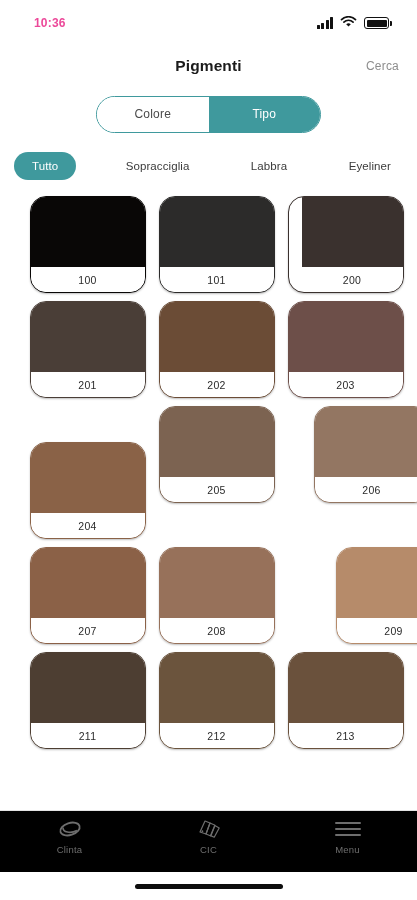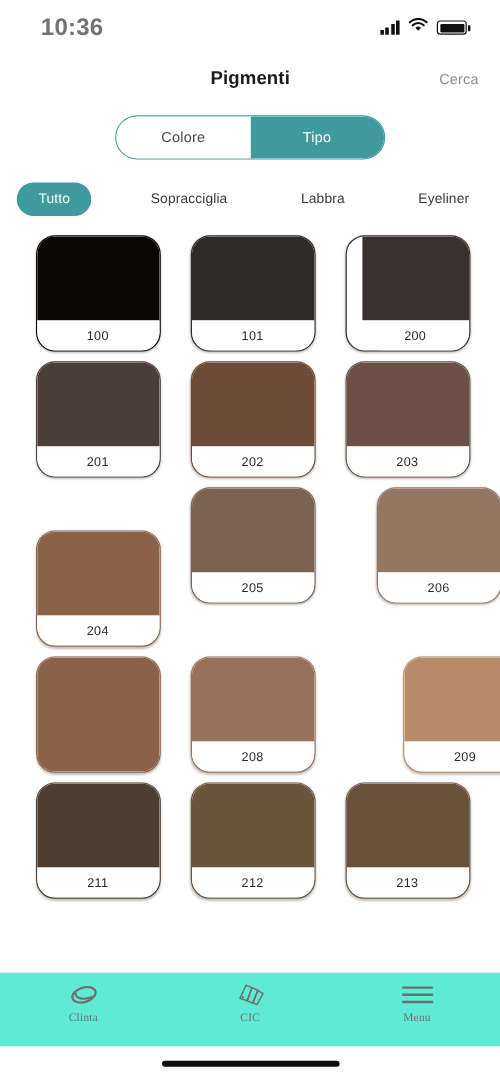--- a/index.html
+++ b/index.html
@@ -22,23 +22,23 @@
   
   .statusbar {
     height: 46px;
     flex: 0 0 46px;
     display: flex;
     align-items: center;
     justify-content: space-between;
     padding: 0 28px 0 34px;
   }
   .status-time {
-    font-size: 20px;
+    font-size: 12px;
     font-weight: bold;
-    color: #737373;
+    color: #ec4899;
     letter-spacing: 0.2px;
   }
   .status-icons {
     display: flex;
     align-items: center;
     gap: 7px;
   }
   .sig {
     display: flex;
     align-items: flex-end;
@@ -157,21 +157,21 @@
     padding: 6px 0 0 0;
   }
   .grid {
     display: grid;
     grid-template-columns: repeat(3, 100px);
     justify-content: center;
     column-gap: 29px;
     row-gap: 8px;
   }
   .card {
-    width: 104px;
+    width: 116px;
     height: 97px;
     border-radius: 16px;
     overflow: hidden;
     display: flex;
     flex-direction: column;
     box-shadow: 0 1px 2px rgba(0,0,0,0.25);
     cursor: pointer;
     background: #ffffff;
   }
   .card-swatch {
@@ -188,24 +188,23 @@
     letter-spacing: 0.3px;
     border-radius: 0 0 15px 15px;
   }
 
   
   .tabbar {
     flex: 0 0 62px;
     display: flex;
     align-items: flex-start;
     justify-content: space-around;
-    background: #5eead4;
+    background: #000000;
     border-top: 1px solid #e3e3e3;
     padding-top: 7px;
-    font-family: Liberation Serif, serif;
   }
   .tab {
     width: 110px;
     display: flex;
     flex-direction: column;
     align-items: center;
     gap: 4px;
     cursor: pointer;
   }
   .tab-icon {
@@ -320,20 +319,21 @@
         <div class="card" style="border: 1px solid rgb(124, 99, 81);">
           <div class="card-swatch" style="background: rgb(124, 99, 81);"></div>
           <div class="card-label">205</div>
         </div>
         <div class="card" style="border: 1px solid rgb(147, 118, 98); margin-left: 26px;">
           <div class="card-swatch" style="background: rgb(147, 118, 98);"></div>
           <div class="card-label">206</div>
         </div>
         <div class="card" style="border: 1px solid rgb(139, 97, 71);">
           <div class="card-swatch" style="background: rgb(139, 97, 71);"></div>
+          <div class="card-label">207</div>
         </div>
         <div class="card" style="border: 1px solid rgb(151, 113, 90);">
           <div class="card-swatch" style="background: rgb(151, 113, 90);"></div>
           <div class="card-label">208</div>
         </div>
         <div class="card" style="border: 1px solid rgb(182, 139, 106); margin-left: 48px;">
           <div class="card-swatch" style="background: rgb(182, 139, 106);"></div>
           <div class="card-label">209</div>
         </div>
         <div class="card" style="border: 1px solid rgb(77, 62, 50);">

